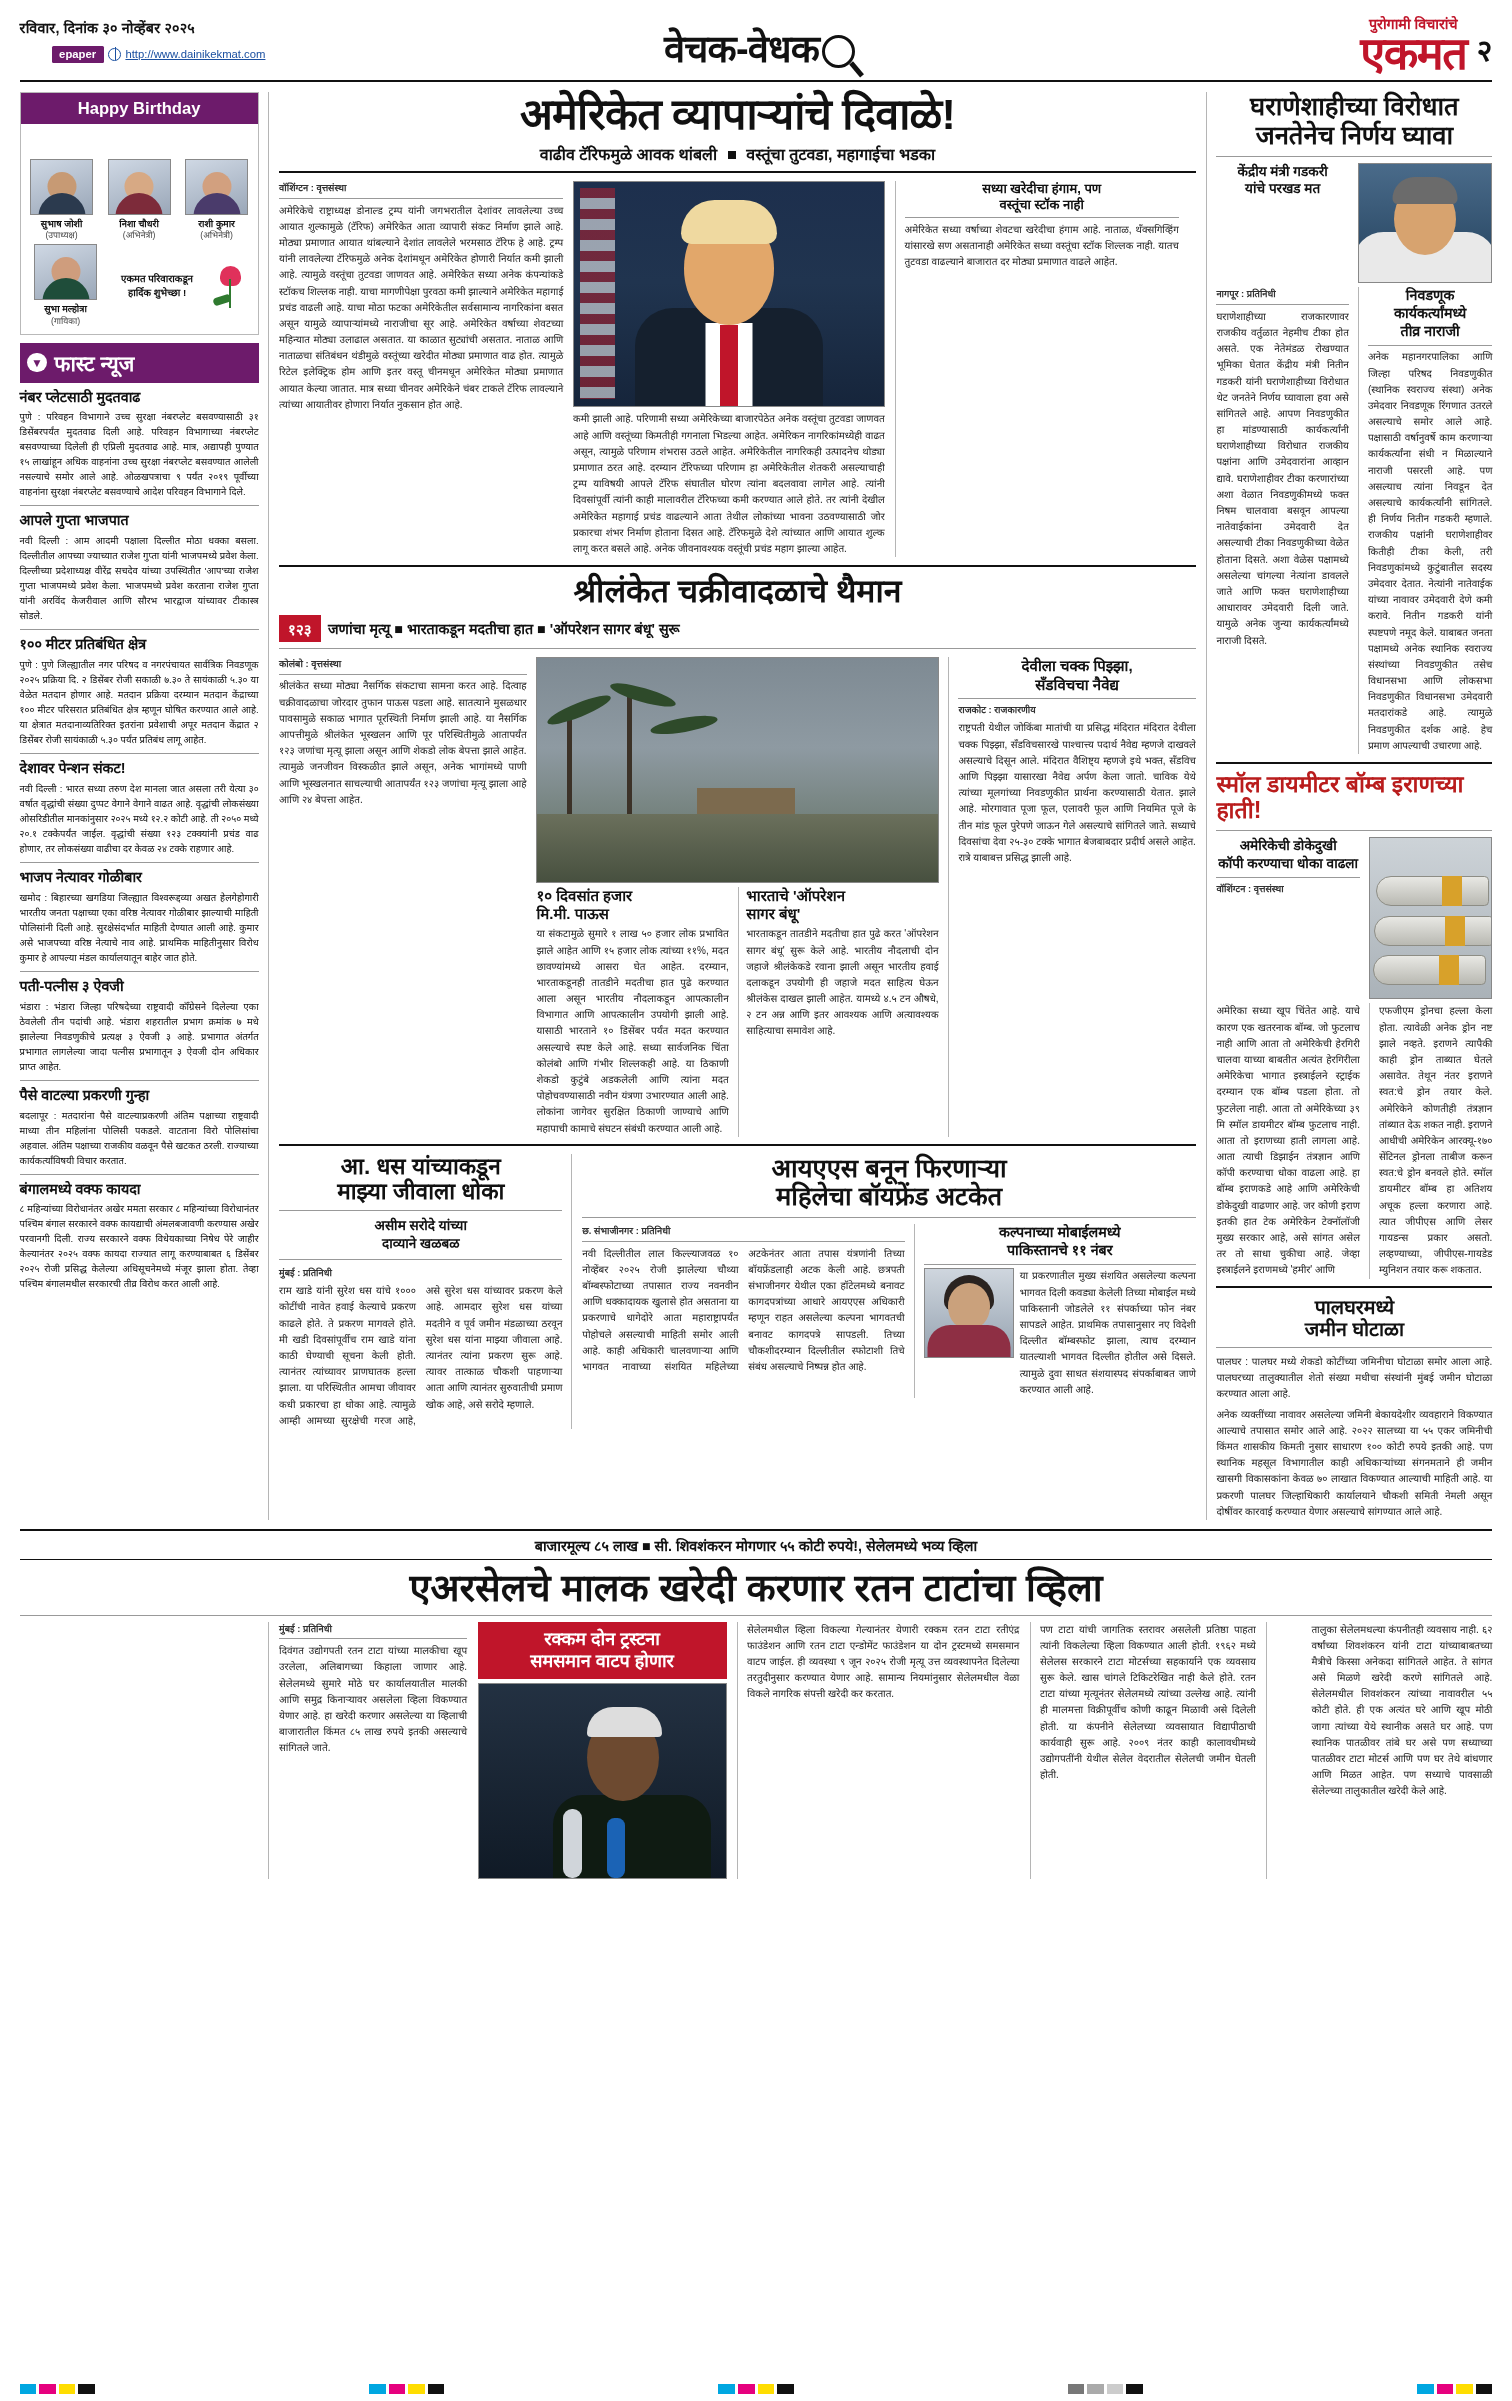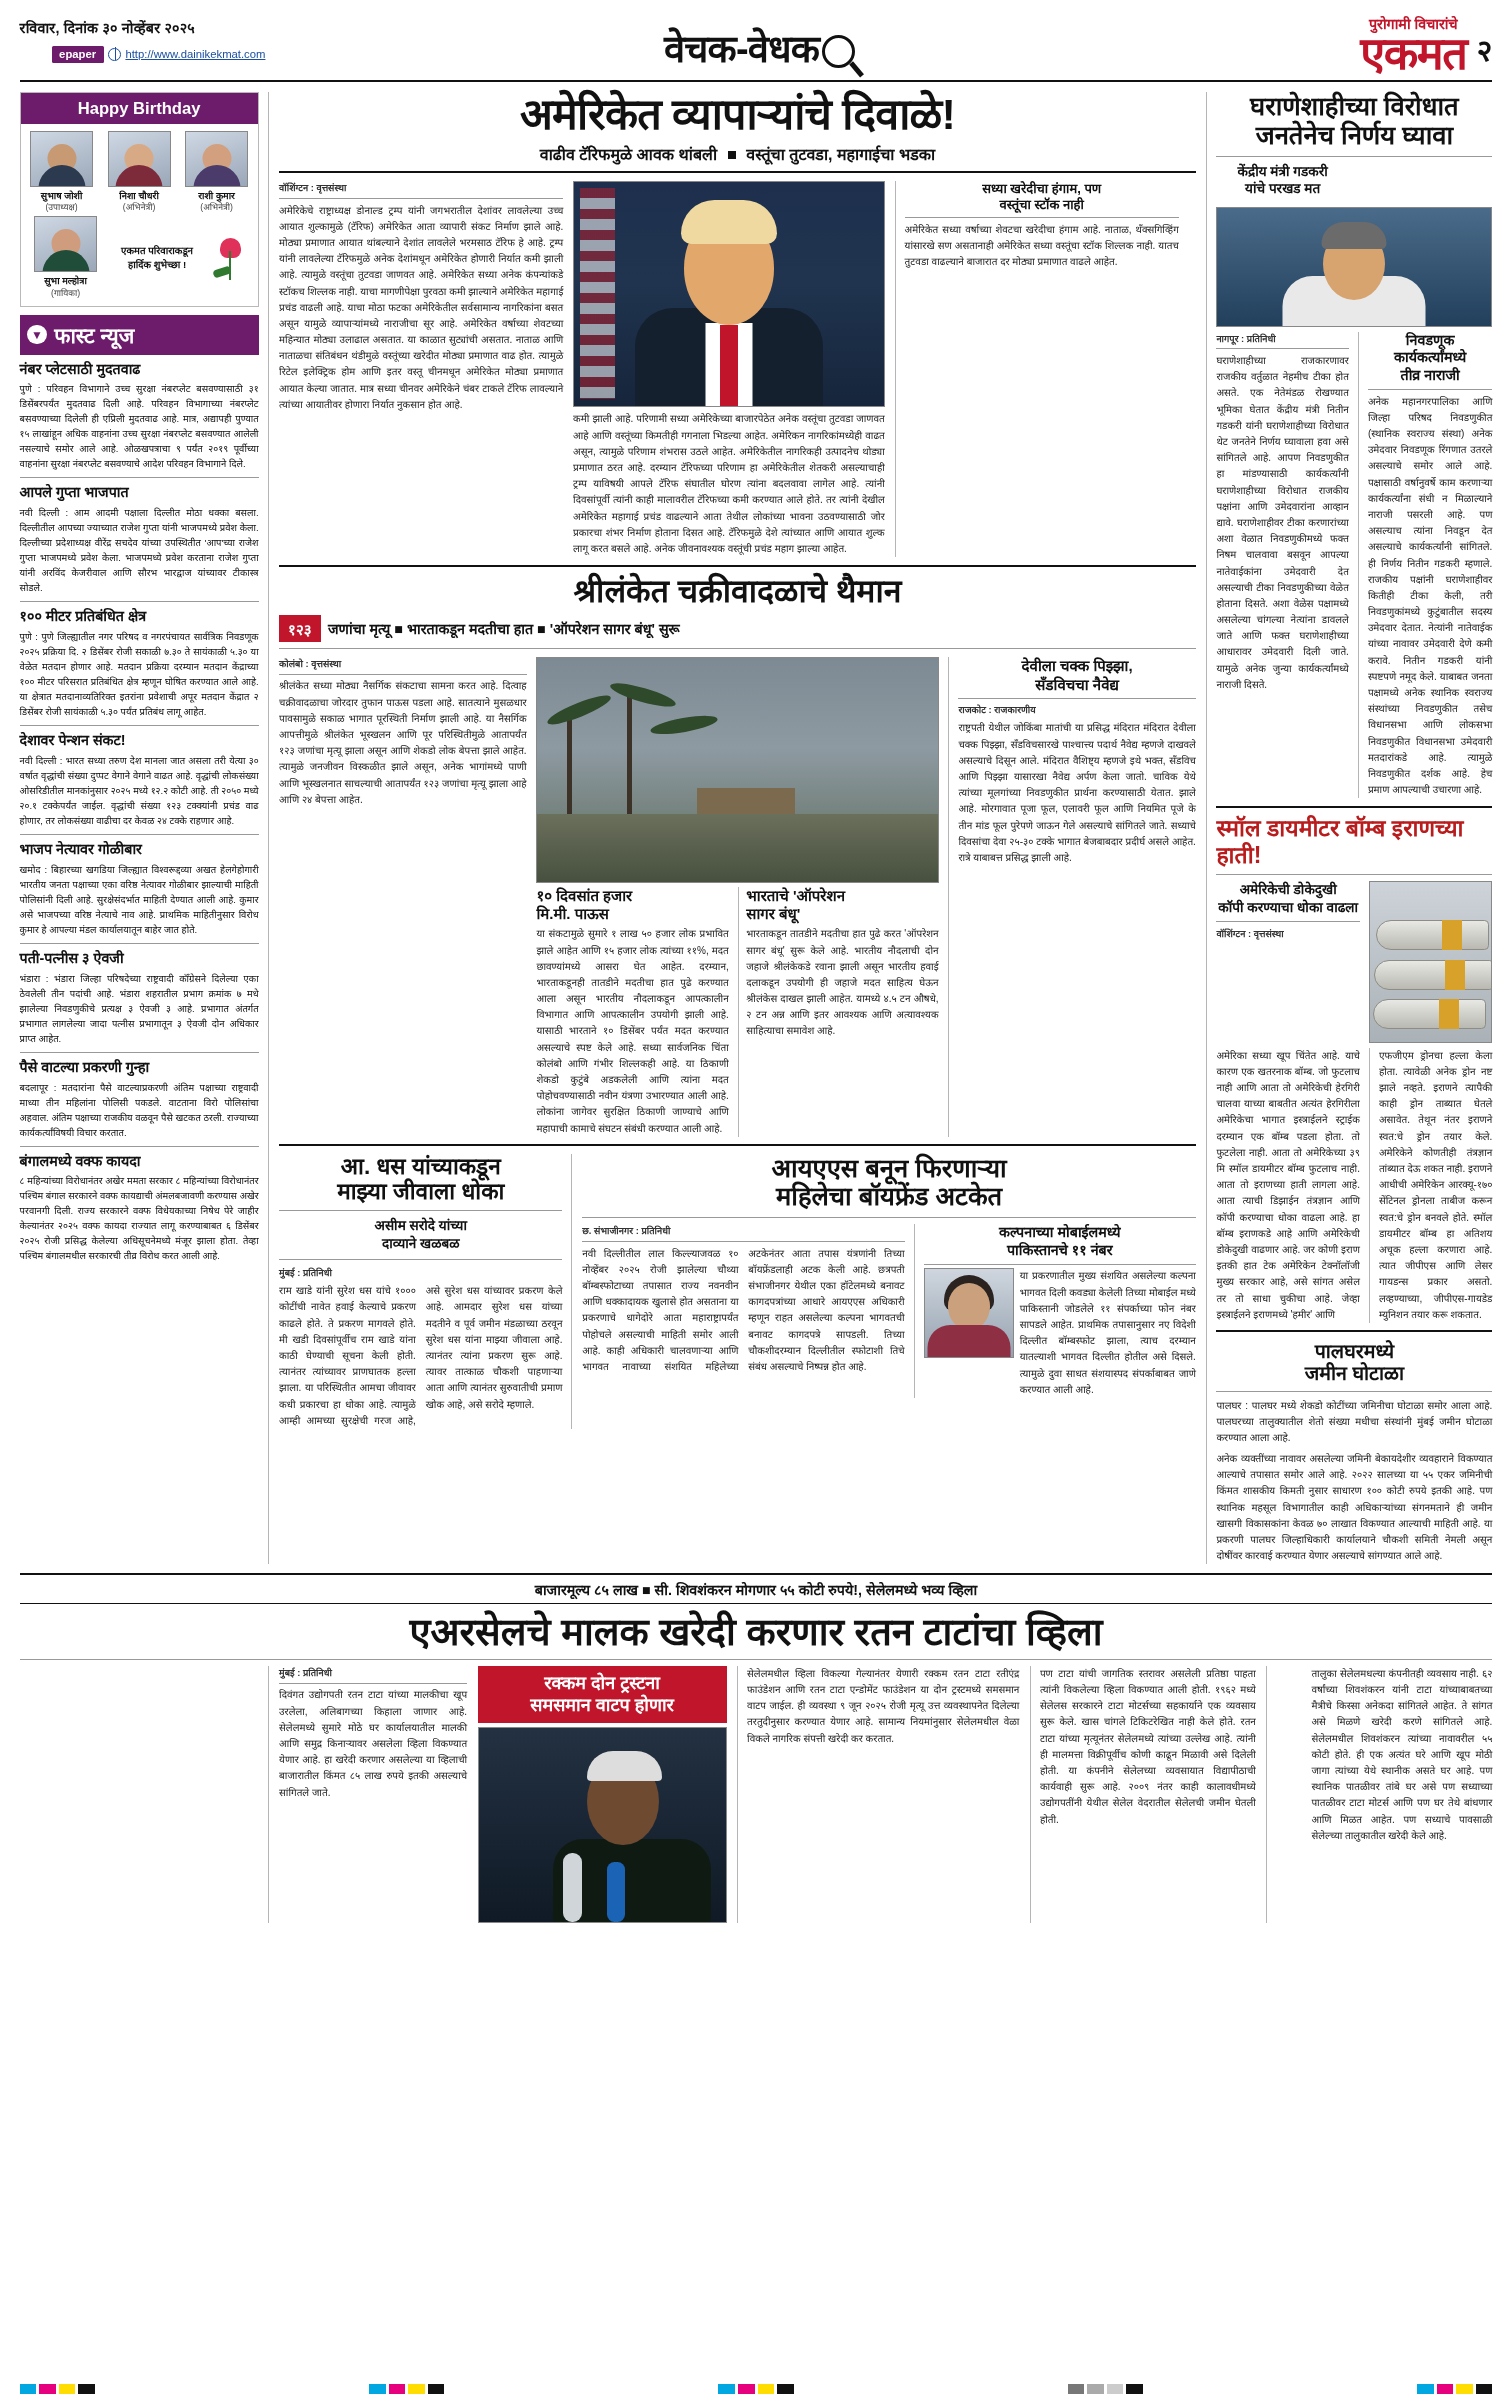--- a/index.html
+++ b/index.html
@@ -42,21 +42,21 @@
   .fastnews-head { background:#6d1b6b; color:#fff; font-weight:800; font-size:21px; padding:6px 7.5px; display:flex; align-items:center; gap:7.5px;}
   .fn-arrow { width:19.6px;height:19.6px; background:#fff; color:#6d1b6b; border-radius:50%; display:inline-flex;align-items:center;justify-content:center;font-size:12px;font-weight:900;}
   .hr-thin { border-top:0.8px solid #999; margin:6px 0; }
   .hr-thick{ border-top:2.3px solid #111; margin:7.5px 0; }
   .body-text { font-size:10px; line-height:1.62; text-align:justify; color:#1b1b1b; }
   .byline { font-size:9.4px; font-weight:700; color:#333; }
 
   
   .bday-box { border:0.8px solid #b9b9b9; }
   .bday-head { background:#6d1b6b; color:#fff; text-align:center; font-size:16.6px; font-weight:800; padding:5.3px 0;}
-  .bday-grid { display:flex; padding:7.5px 4.5px 0 4.5px; gap:4.5px; justify-content:space-around;}
+  .bday-grid { display:flex; padding:7.5px 4.5px 0 4.5px; gap:4.5px; justify-content:space-around;margin-top:28px;}
   .bday-item { width:72px; text-align:center; }
   .bday-photo { width:63px; height:56px; margin:0 auto; border:0.8px solid #999; background:linear-gradient(160deg,#cfd8e4,#9aa7b8); position:relative; overflow:hidden;}
   .bp-face { position:absolute; left:50%; top:12px; width:29px;height:29px;border-radius:50%; transform:translateX(-50%); background:#c79a74;}
   .bp-body { position:absolute; left:50%; bottom:-3px; width:47px;height:24px;border-radius:24px 24px 0 0; transform:translateX(-50%); background:#2b3a4e;}
   .bp-2 .bp-face{background:#d7a984;} .bp-2 .bp-body{background:#7d2b3a;}
   .bp-3 .bp-face{background:#d2a07f;} .bp-3 .bp-body{background:#4a3b6b;}
   .bp-4 .bp-face{background:#cf9d7d;} .bp-4 .bp-body{background:#1f4d3a;}
   .bday-name { font-size:9.4px; font-weight:700; margin-top:2.3px; line-height:1.25;}
   .bday-sub { font-size:8.7px; color:#444; }
   .bday-bottom { display:flex; align-items:center; gap:6px; padding:3px 7.5px 7.5px 7.5px; }
@@ -403,21 +403,21 @@
         </div>
       </div>
     </div>
 
     <div class="col-right vline">
 
       <div>
         <div class="midhead">घराणेशाहीच्या विरोधात</div>
         <div class="midhead">जनतेनेच निर्णय घ्यावा</div>
         <div class="hr-thin"></div>
-        <div style="display:flex; gap:9px;flex-direction:column;">
+        <div style="display:flex; gap:9px;">
           <div style="width:48%">
             <div class="kicker">केंद्रीय मंत्री गडकरी</div>
             <div class="kicker">यांचे परखड मत</div>
           </div>
           <div style="flex:1">
             <div class="photo ph-gadkari">
                 <span class="b"></span>
                 <span class="f"></span>
                 <span class="h"></span>
               </div>

